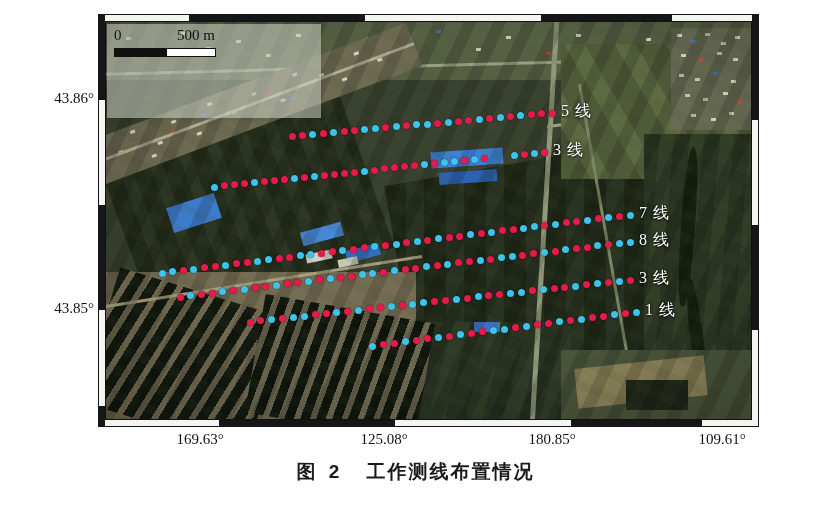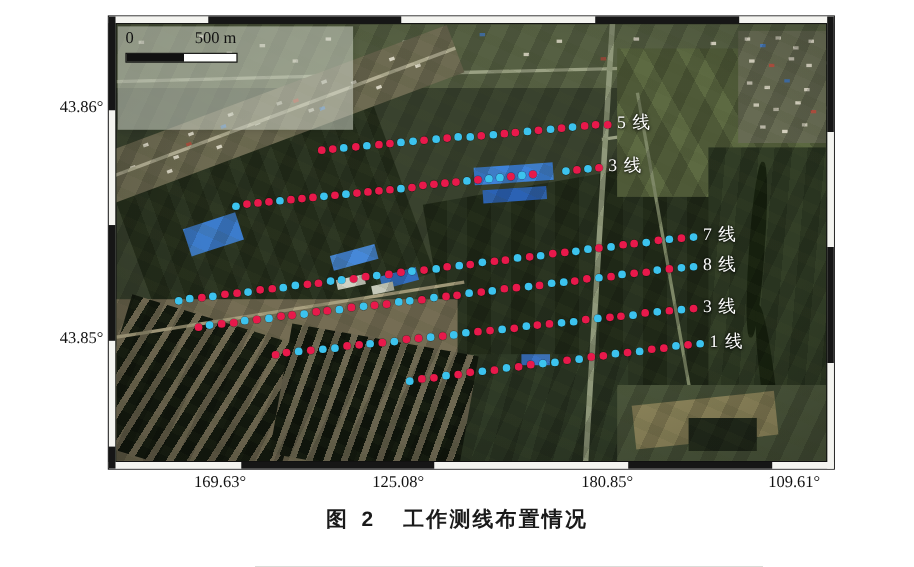--- a/index.html
+++ b/index.html
@@ -417,21 +417,21 @@
 
     </div>
   </div>
 
   <div id="lat-ticks">
       <span class="lat-tick" style="top: 90px;">43.86°</span>
       <span class="lat-tick" style="top: 300px;">43.85°</span>
     </div>
   <div id="lon-ticks">
       <span class="lon-tick" style="left: 200px;">169.63°</span>
-      <span class="lon-tick" style="left: 362px;">125.08°</span>
+      <span class="lon-tick" style="left: 384px;">125.08°</span>
       <span class="lon-tick" style="left: 552px;">180.85°</span>
       <span class="lon-tick" style="left: 722px;">109.61°</span>
     </div>
 
   <div class="caption">
     <span class="pre">图 2</span>
     <span>工作测线布置情况</span>
   </div>
 
 </div>

